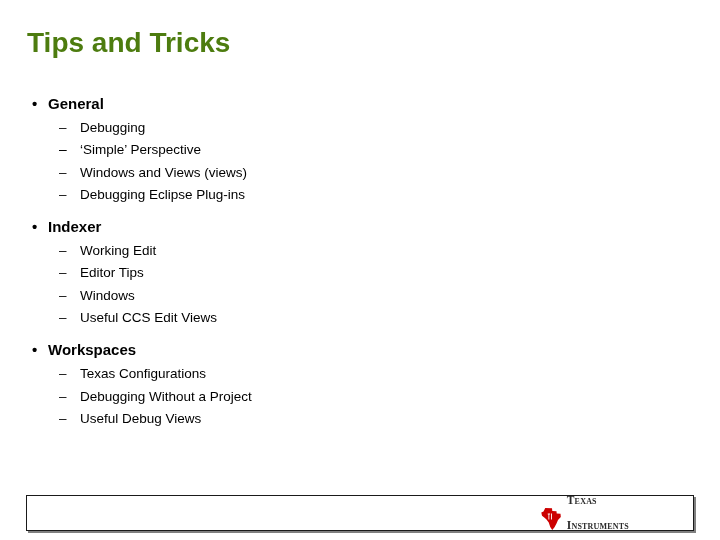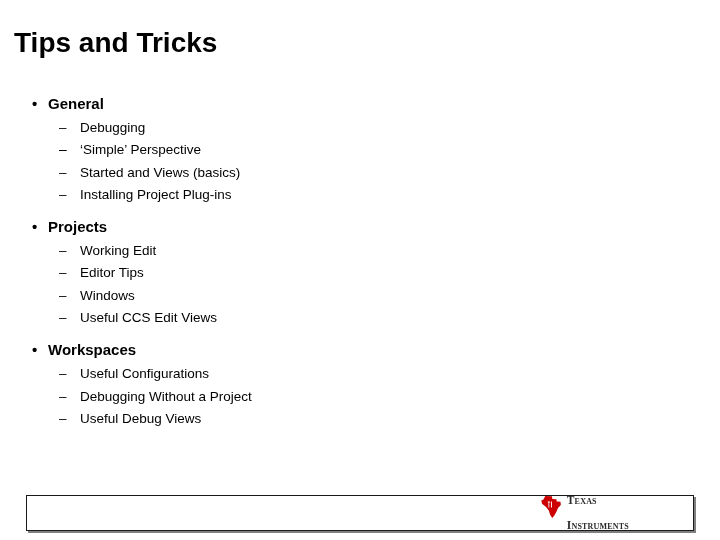--- a/index.html
+++ b/index.html
@@ -19,25 +19,25 @@
 
   .slide {
     position: absolute;
     inset: 0;
     background: #ffffff;
   }
 
   
   .slide-title {
     position: absolute;
-    left: 14px;
+    left: 27px;
     top: 26px;
     font-size: 28px;
     font-weight: bold;
-    color: #000000;
+    color: #4d7c0f;
     letter-spacing: 0px;
     line-height: 34px;
     white-space: nowrap;
   }
 
   
   .body {
     position: absolute;
     left: 27px;
     top: 92px;
@@ -102,21 +102,21 @@
     box-shadow: 2px 2px 0 0 #808080;
     box-sizing: border-box;
   }
 
   .ti-logo {
     position: absolute;
     right: 64px;
     top: 50%;
     transform: translateY(-50%);
     display: flex;
-    align-items: flex-start;
+    align-items: flex-end;
     gap: 5px;
   }
   .ti-mark {
     width: 22px;
     height: 24px;
     display: block;
     flex: 0 0 auto;
   }
   .ti-words {
     display: flex;
@@ -159,33 +159,33 @@
         </li>
         <li class="lvl2">
           <span class="marker">–</span>
         </li>
         <li class="lvl2">
           <span class="marker">–</span>
           <span>‘Simple’ Perspective</span>
         </li>
         <li class="lvl2">
           <span class="marker">–</span>
-          <span>Started and Views (basics)</span>
-        </li>
-        <li class="lvl2">
-          <span class="marker">–</span>
-          <span>Installing Project Plug-ins</span>
+          <span>Windows and Views (views)</span>
+        </li>
+        <li class="lvl2">
+          <span class="marker">–</span>
+          <span>Debugging Eclipse Plug-ins</span>
         </li>
       </ul>
     </div>
 
     <div class="section">
       <div class="lvl1">
         <span class="marker">•</span>
-        <span>Projects</span>
+        <span>Indexer</span>
       </div>
       <ul class="sublist">
         <li class="lvl2">
           <span class="marker">–</span>
           <span>Working Edit</span>
         </li>
         <li class="lvl2">
           <span class="marker">–</span>
           <span>Editor Tips</span>
         </li>
@@ -201,21 +201,21 @@
     </div>
 
     <div class="section">
       <div class="lvl1">
         <span class="marker">•</span>
         <span>Workspaces</span>
       </div>
       <ul class="sublist">
         <li class="lvl2">
           <span class="marker">–</span>
-          <span>Useful Configurations</span>
+          <span>Texas Configurations</span>
         </li>
         <li class="lvl2">
           <span class="marker">–</span>
           <span>Debugging Without a Project</span>
         </li>
         <li class="lvl2">
           <span class="marker">–</span>
           <span>Useful Debug Views</span>
         </li>
       </ul>

